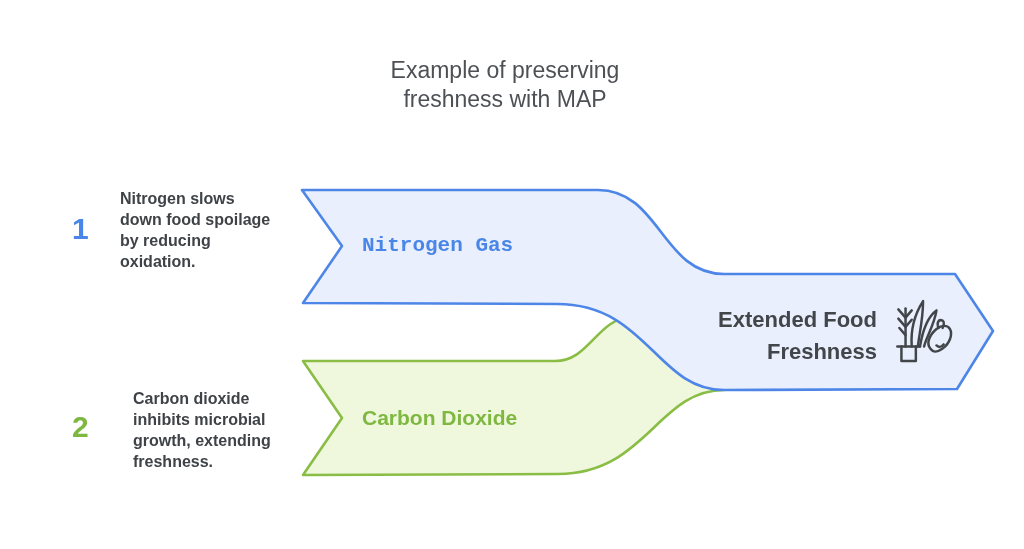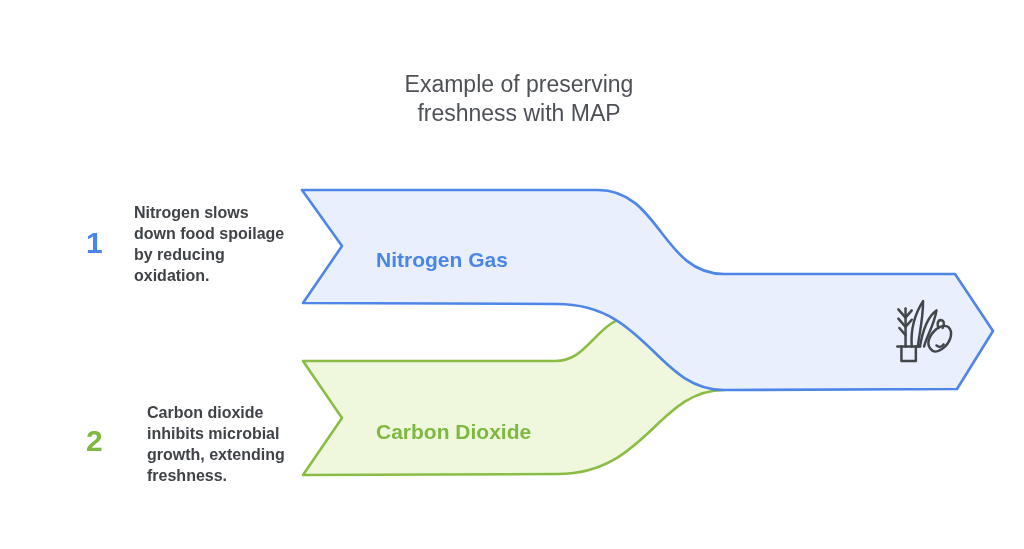--- a/index.html
+++ b/index.html
@@ -4,30 +4,30 @@
 <style>
   html,body{margin:0;padding:0;}
   body{
     width:1024px;height:549px;background:#ffffff;position:relative;overflow:hidden;
     font-family:"Liberation Sans",sans-serif;
   }
   .stage{position:absolute;left:0;top:0;width:1024px;height:549px;}
   svg.diagram{position:absolute;left:0;top:0;}
   .shape-green{fill:var(--green-fill);stroke:var(--green-stroke);stroke-width:2.6;stroke-linejoin:round;}
   .shape-blue{fill:var(--blue-fill);stroke:var(--blue-stroke);stroke-width:2.6;stroke-linejoin:round;}
-  .txt{position:absolute;white-space:pre-line;margin:14px;}
+  .txt{position:absolute;white-space:pre-line;margin:0;}
   .title{left:295px;top:56px;width:420px;text-align:center;font-size:23px;line-height:29px;color:var(--title-text);}
   .num{font-weight:bold;font-size:30px;line-height:34px;}
   .num1{left:72px;top:212px;color:var(--blue-text);}
   .num2{left:72px;top:410px;color:var(--green-text);}
   .desc{font-size:16px;line-height:21px;color:var(--body-text);font-weight:bold;}
   .desc1{left:120px;top:188px;}
   .desc2{left:133px;top:388px;}
   .band-label{font-weight:bold;font-size:21px;line-height:24px;}
-  .label-n{left:362px;top:234px;color:var(--blue-text);}
+  .label-n{left:362px;top:234px;color:var(--blue-text);font-family:Liberation Mono, monospace;}
   .label-c{left:362px;top:406px;color:var(--green-text);}
   .result-label{left:610px;top:304px;width:267px;text-align:right;font-weight:bold;font-size:22px;line-height:32px;color:var(--result-text);}
   .icon{position:absolute;left:888px;top:296px;}
   .icon path{fill:none;stroke:var(--icon-stroke);stroke-width:2.4;stroke-linecap:round;stroke-linejoin:round;}
 </style>
 </head>
 <body>
 
 <div class="stage">
 
@@ -46,20 +46,22 @@
 oxidation.</p>
   <p class="txt band-label label-n">Nitrogen Gas</p>
 
   <p class="txt num num2">2</p>
   <p class="txt desc desc2">Carbon dioxide
 inhibits microbial
 growth, extending
 freshness.</p>
   <p class="txt band-label label-c">Carbon Dioxide</p>
 
+  <p class="txt result-label">Extended Food
+Freshness</p>
 
   <svg class="icon" width="66" height="68" viewBox="0 0 64 66">
 
     <path d="M9,49 L31,49"></path>
     <path d="M13,49 L13,63 L27,63 L27,49"></path>
 
     <path d="M17,49 L17,12"></path>
     <path d="M17,21 L10,13 M17,21 L23,14 M17,30 L10,22 M17,30 L23,23 M17,38 L11,31"></path>
 
     <path d="M23,49 C22,35 25,19 34,5 C34,23 30,38 29,49"></path>

